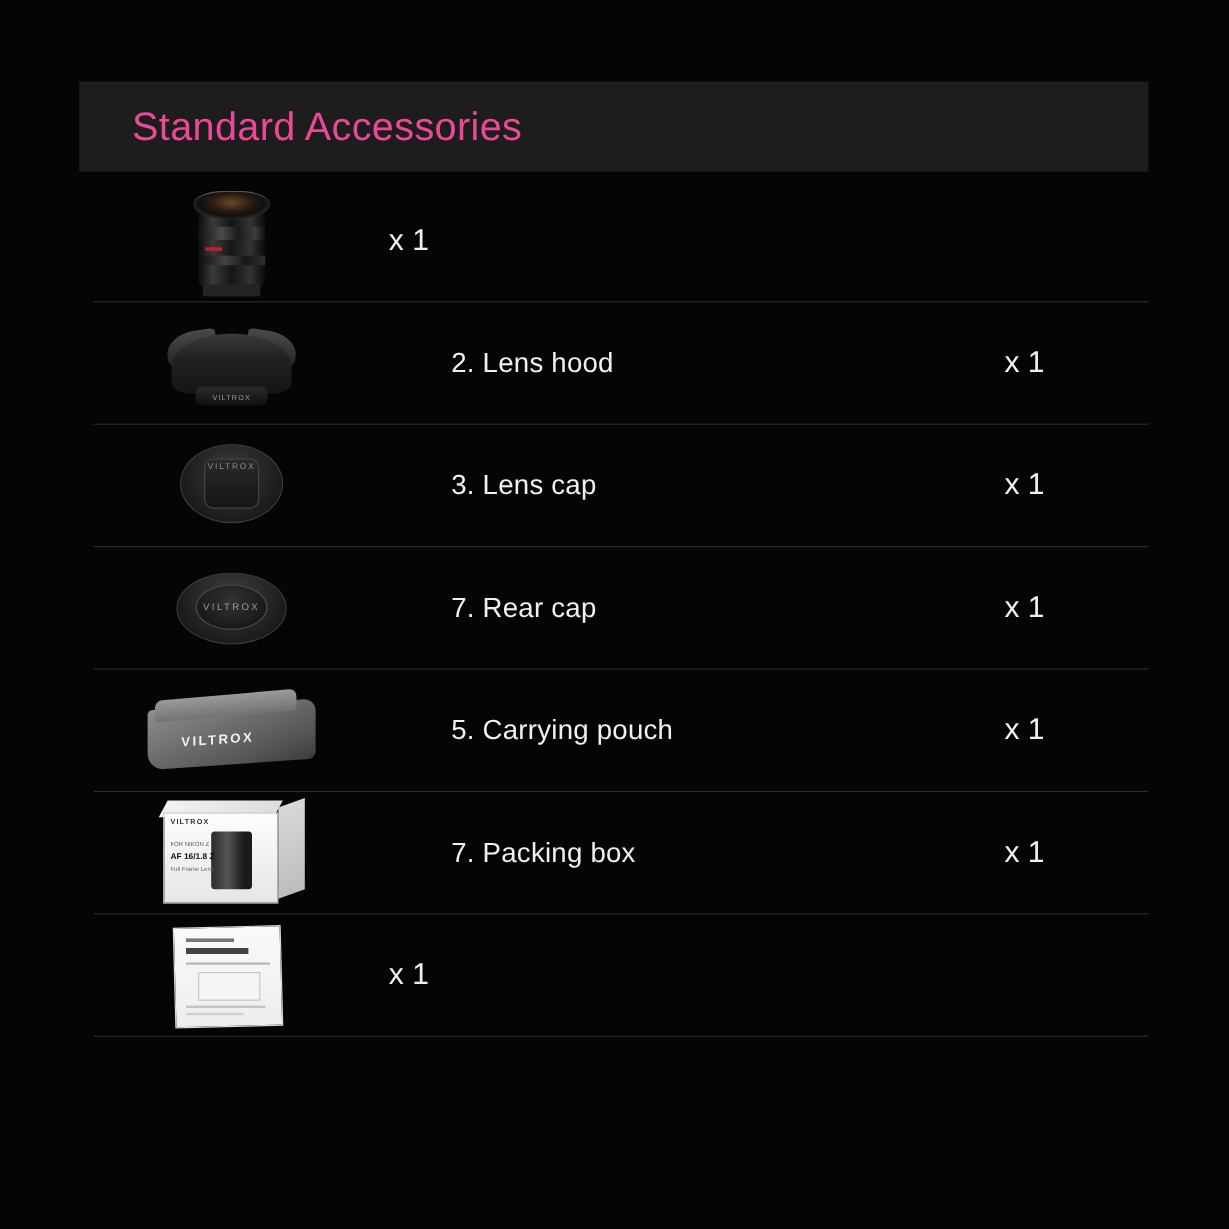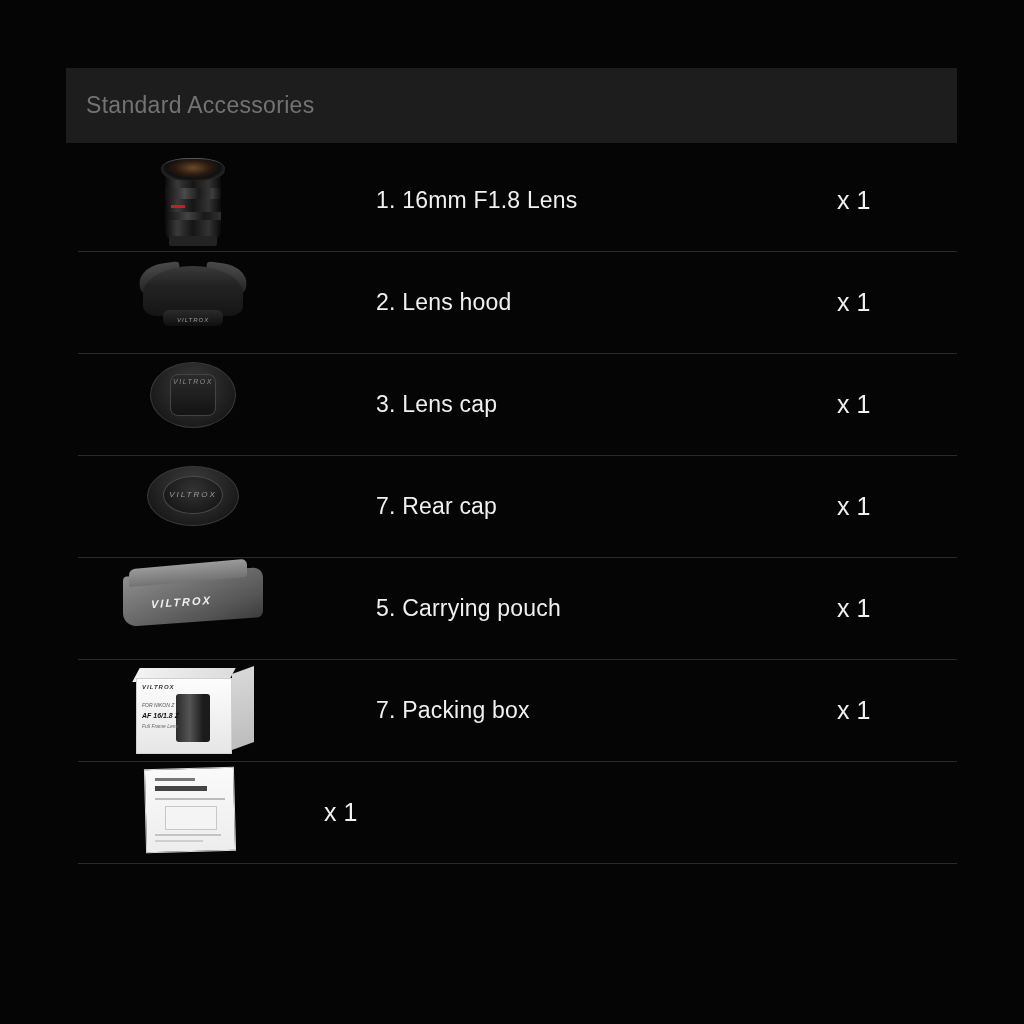--- a/index.html
+++ b/index.html
@@ -24,48 +24,47 @@
     position: absolute;
     left: 66px;
     top: 68px;
     width: 891px;
     height: 75px;
     background: #1d1d1d;
     display: flex;
     align-items: center;
   }
   .header-title {
-    font-size: 23px;
+    font-size: 33px;
     font-weight: 400;
     letter-spacing: 0.3px;
-    color: #737373;
-    margin-left: 20px;
+    color: #ec4899;
+    margin-left: 44px;
   }
   .list {
     position: absolute;
     left: 78px;
     top: 150px;
     width: 879px;
   }
   .row {
     position: relative;
     display: flex;
     align-items: center;
     height: 101px;
     border-bottom: 1px solid #2a2a2a;
   }
   .row:last-child { border-bottom: 1px solid #2a2a2a; }
   .thumb-cell {
     width: 230px;
     height: 101px;
     display: flex;
-    align-items: flex-start;
+    align-items: center;
     justify-content: center;
     flex: none;
-    font-style: italic;
   }
   .label-cell {
     flex: 1 1 auto;
     font-size: 23px;
     color: #f0f0f0;
     letter-spacing: 0.2px;
     padding-left: 68px;
   }
   .qty-cell {
     width: 120px;
@@ -264,21 +263,20 @@
       <div class="thumb-cell">
         <div class="thumb lens">
           <div class="barrel"></div>
           <div class="ring1"></div>
           <div class="ring2"></div>
           <div class="redline"></div>
           <div class="front"></div>
           <div class="mount"></div>
         </div>
       </div>
-      <div class="label-cell">1. 16mm F1.8 Lens</div>
       <div class="qty-cell">x 1</div>
     </div>
 
     <div class="row">
       <div class="thumb-cell">
         <div class="thumb hood">
           <div class="petal-l"></div>
           <div class="petal-r"></div>
           <div class="body"></div>
           <div class="base"></div>

